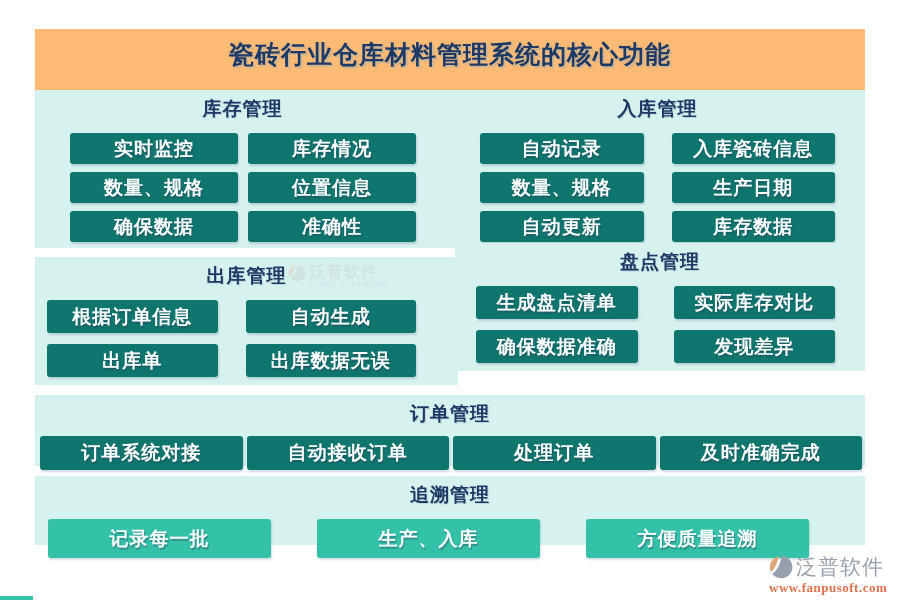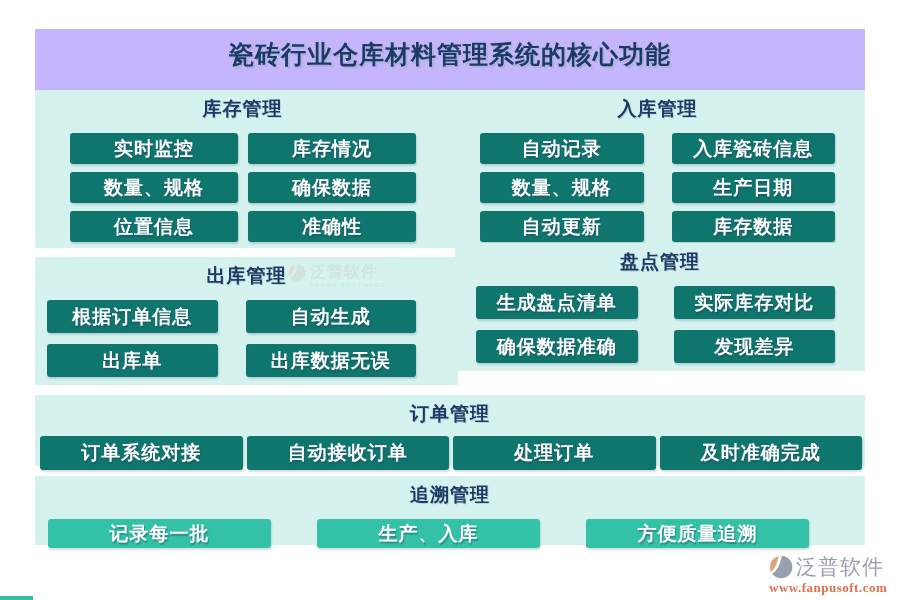--- a/index.html
+++ b/index.html
@@ -4,21 +4,21 @@
 <style>
   html,body { margin:0; padding:0; background:#ffffff; }
   .canvas {
     position:relative; width:900px; height:600px; background:#ffffff;
     font-family:"Liberation Sans","DejaVu Sans",sans-serif; overflow:hidden;
   }
   .panel { position:absolute; background:#d6f2ef; }
 
   .title-bar {
     position:absolute; left:35px; top:29px; width:830px; height:65px;
-    background:#c4b5fd; color:#1d3966; font-size:25px; font-weight:bold;
+    background:#fdba74; color:#1d3966; font-size:25px; font-weight:bold;
     text-align:center; line-height:51px; letter-spacing:1px;
     text-shadow:2px 2px 0 rgba(150,175,185,0.45);
   }
 
   .sec-title {
     margin:8px 0 0; text-align:center; font-size:19px; line-height:22px;
     color:#1d3966; font-weight:bold; letter-spacing:1px;
     text-shadow:1px 1px 0 rgba(150,175,185,0.4);
   }
 
@@ -43,21 +43,21 @@
   .grid-out { grid-template-columns:1fr 1fr; gap:11px 28px; padding:0 42px 0 12px; }
   .grid-chk { grid-template-columns:1fr 1fr; gap:11px 36px; padding:0 30px 0 21px; }
   .block-out .btn, .block-check .btn { height:33px; }
 
   .block-order { left:35px; top:395px; width:830px; height:71px; }
   .row-order { display:flex; gap:4px; padding:0 3px 0 5px; margin-top:11px; }
   .row-order .btn { flex:1; height:34px; }
 
   .block-trace { left:35px; top:476px; width:830px; height:69px; }
   .row-trace { display:flex; gap:46px; padding-left:13px; margin-top:13px; }
-  .row-trace .btn { width:223px; height:29px; }
+  .row-trace .btn { width:223px; height:39px; }
 
   .watermark {
     position:absolute; left:253px; top:7px; display:flex; align-items:flex-start;
     gap:4px; opacity:0.55;
   }
   .wm-texts { display:flex; flex-direction:column; line-height:1; }
   .wm-name { font-size:16px; font-weight:bold; color:#ccd8d5; letter-spacing:1px; }
   .wm-sub  { font-size:6px; color:#c0d4de; letter-spacing:1.5px; margin-top:2px; }
 
   .brand { position:absolute; left:769px; top:555px; width:130px; }
@@ -75,22 +75,22 @@
 
   <div class="title-bar">瓷砖行业仓库材料管理系统的核心功能</div>
 
   <section class="panel block-top">
     <div class="group">
       <h2 class="sec-title">库存管理</h2>
       <div class="grid grid-inv">
         <div class="btn">实时监控</div>
         <div class="btn">库存情况</div>
         <div class="btn">数量、规格</div>
+        <div class="btn">位置信息</div>
         <div class="btn">确保数据</div>
-        <div class="btn">位置信息</div>
         <div class="btn">准确性</div>
       </div>
     </div>
     <div class="group">
       <h2 class="sec-title">入库管理</h2>
       <div class="grid grid-inb">
         <div class="btn">自动记录</div>
         <div class="btn">入库瓷砖信息</div>
         <div class="btn">数量、规格</div>
         <div class="btn">生产日期</div>

